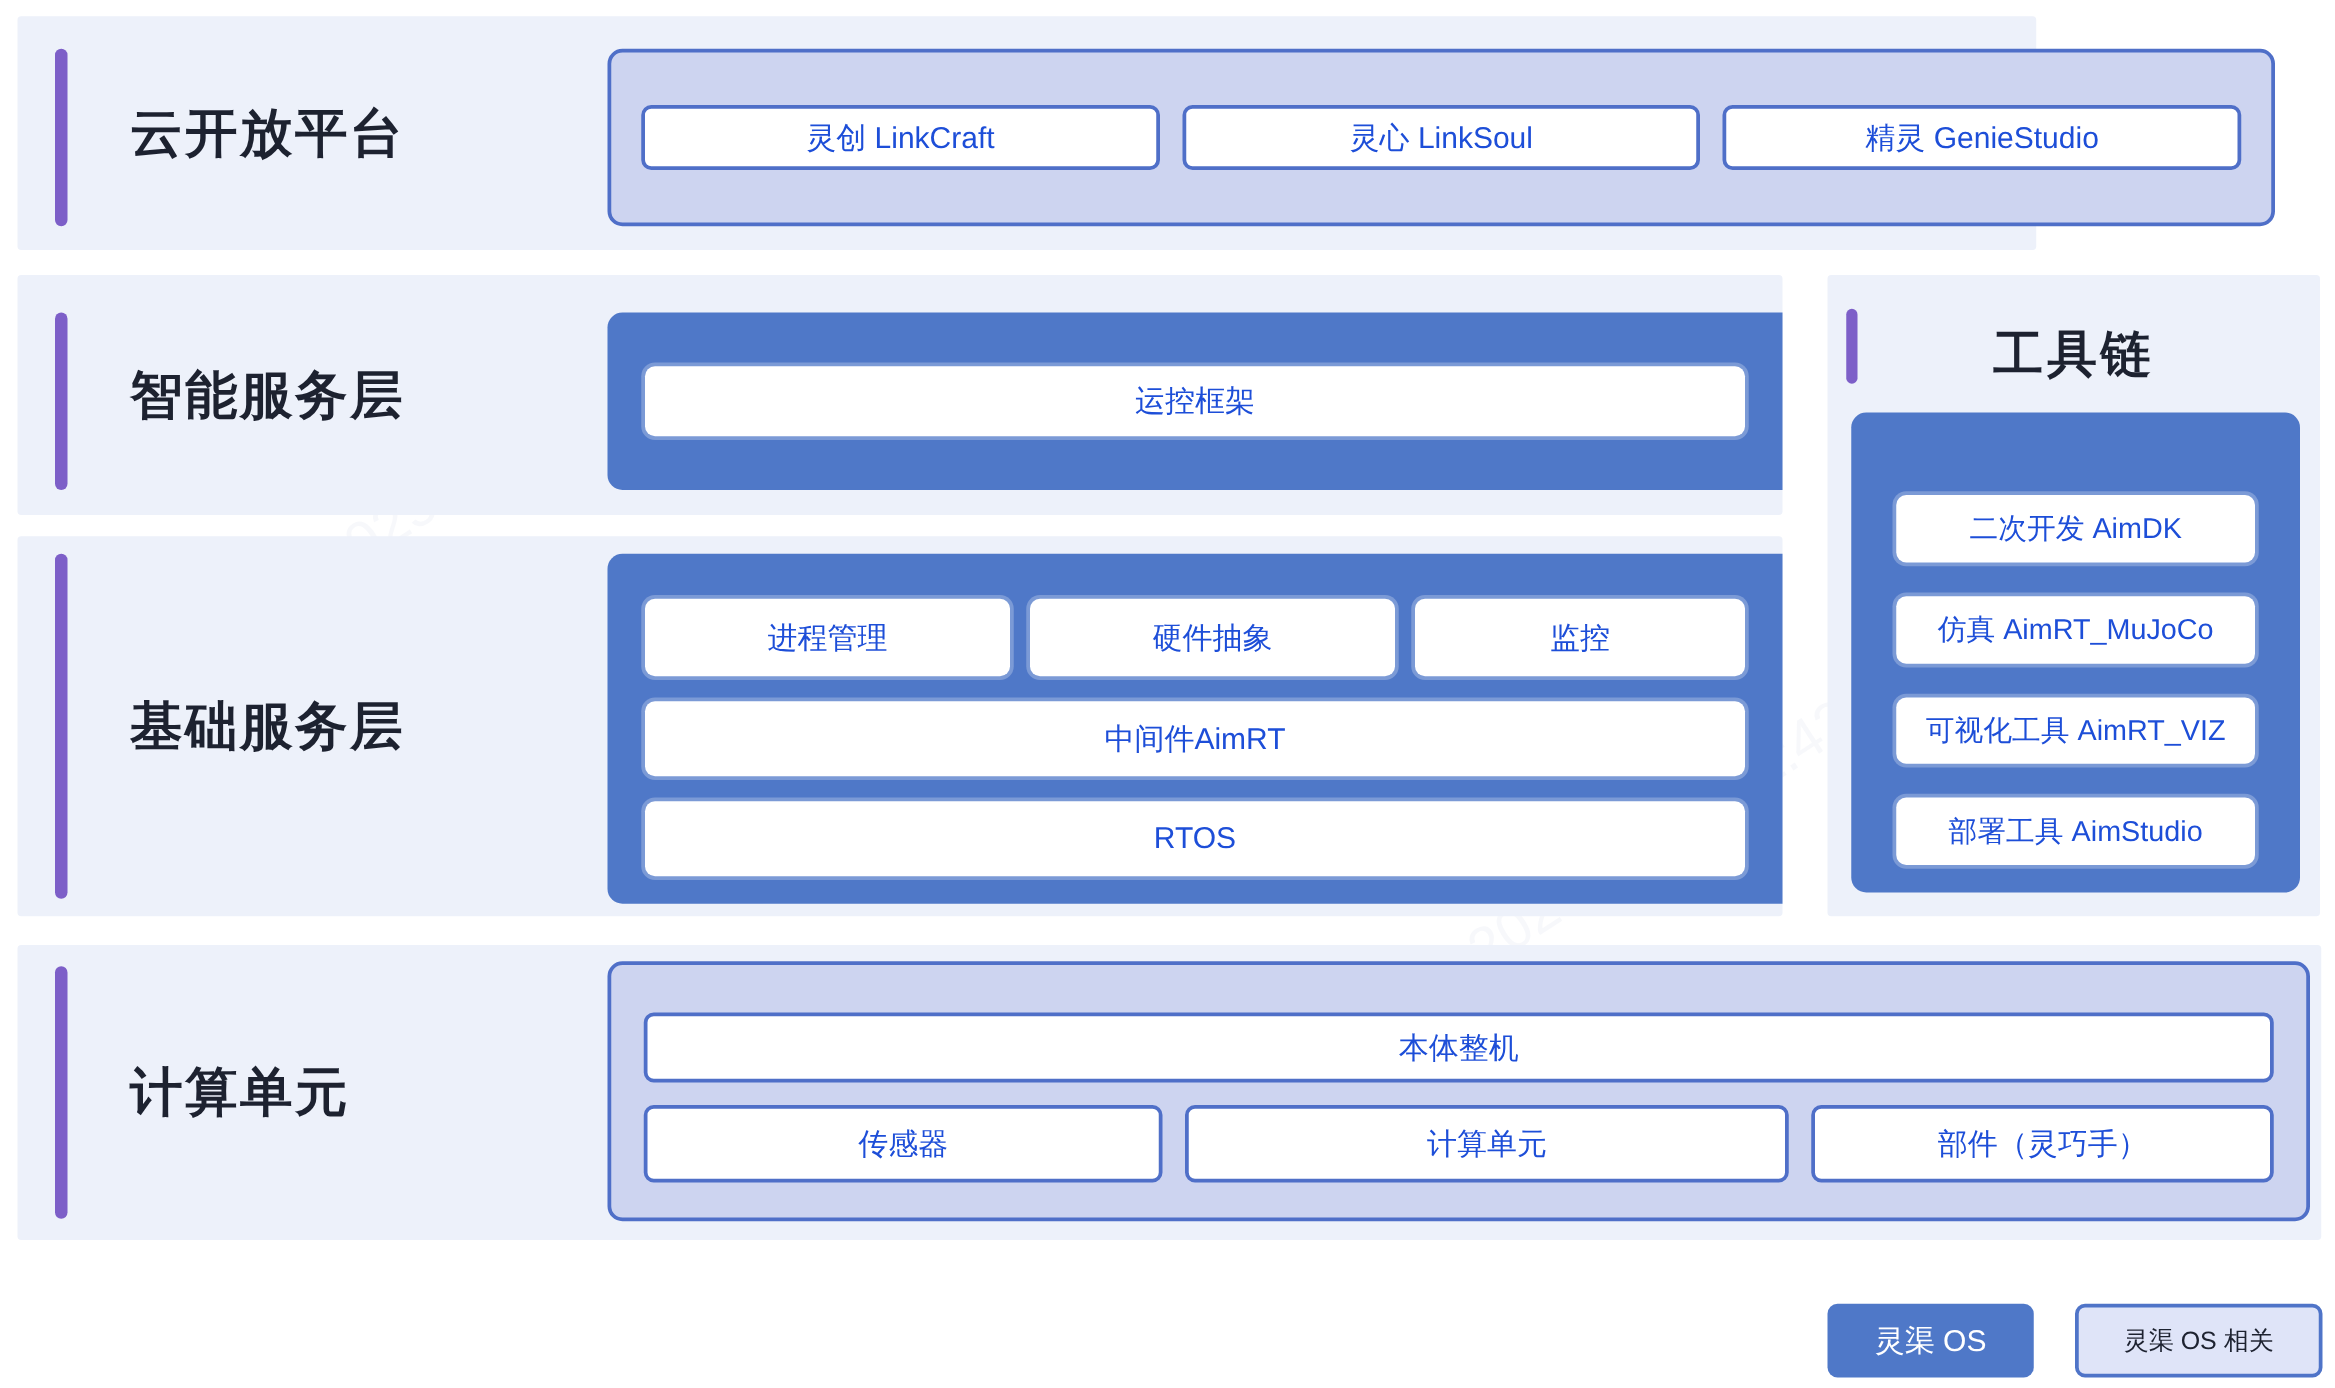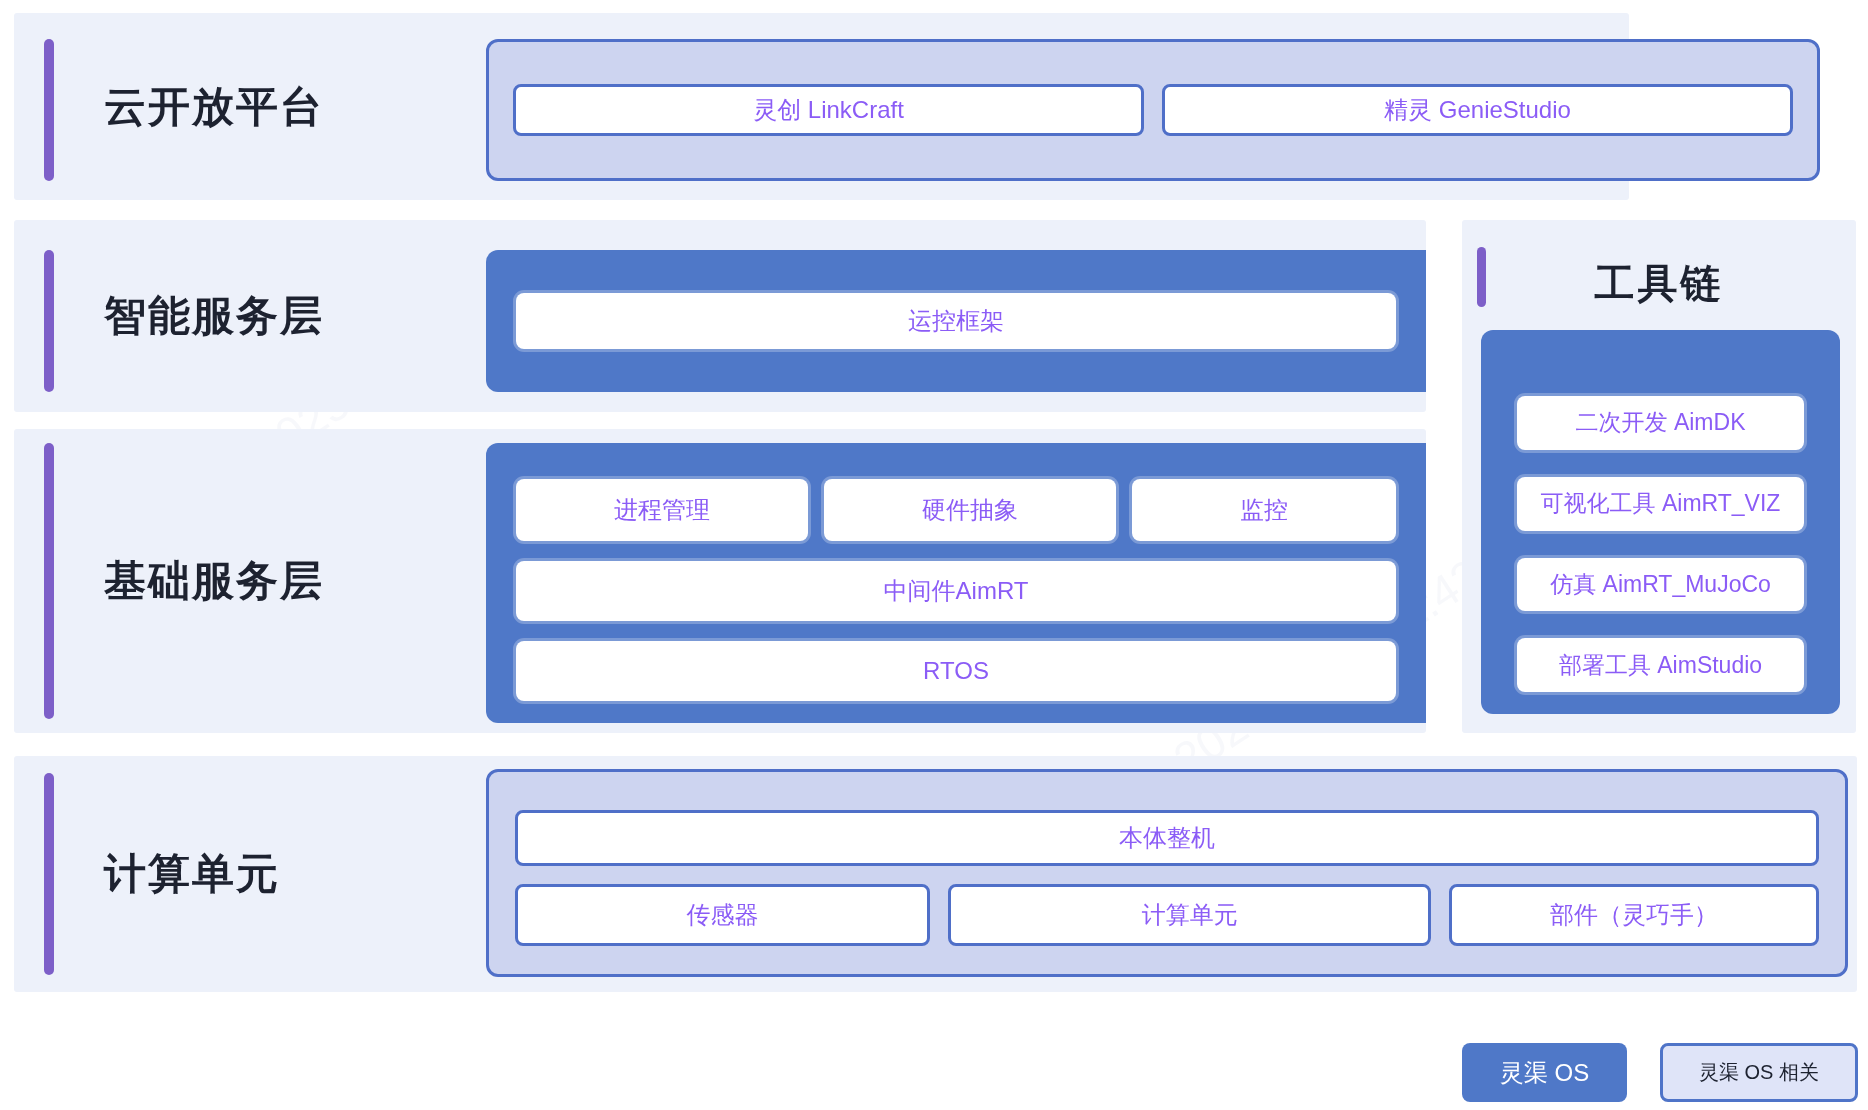--- a/index.html
+++ b/index.html
@@ -10,21 +10,21 @@
 
   .bar{position:absolute;width:10px;background:#7d5fc8;border-radius:6px;}
 
   .rowtitle{position:absolute;left:90px;top:50%;transform:translateY(-50%);
             font-size:42px;font-weight:800;color:#1d2230;letter-spacing:2px;white-space:nowrap;}
 
   .bluebox{position:absolute;background:#4f78c8;}
   .lavbox{position:absolute;background:#cdd4f0;border:3px solid #4f6fc8;border-radius:12px;box-sizing:border-box;}
 
   .wbox{background:#ffffff;border-radius:8px;display:flex;align-items:center;justify-content:center;
-        font-size:24px;color:#8b5cf6;white-space:nowrap;box-sizing:border-box;}
+        font-size:24px;color:#1d4ed8;white-space:nowrap;box-sizing:border-box;}
   .wbox.plain{box-shadow:0 0 0 3px rgba(255,255,255,0.25);}
   .wbox.bordered{border:3px solid #4f6fc8;}
 
   
   .sec-cloud{left:14px;top:13px;width:1615px;height:187px;}
   .sec-cloud .bar{left:30px;top:26px;height:142px;}
   .sec-cloud .lavbox{left:472px;top:26px;width:1334px;height:142px;
                      display:flex;align-items:center;gap:18px;padding:0 24px;}
   .sec-cloud .wbox{flex:1;height:52px;}
 
@@ -88,20 +88,21 @@
 
   <span class="wm a">2025/12/31 11:42</span>
   <span class="wm b">2025/12/31 11:42</span>
   <span class="wm c">2025/12/31 11:42</span>
 
   <div class="section sec-cloud">
     <div class="bar"></div>
     <div class="rowtitle">云开放平台</div>
     <div class="lavbox">
       <div class="wbox bordered">灵创 LinkCraft</div>
+      <div class="wbox bordered">灵心 LinkSoul</div>
       <div class="wbox bordered">精灵 GenieStudio</div>
     </div>
   </div>
 
   <div class="section sec-intel">
     <div class="bar"></div>
     <div class="rowtitle">智能服务层</div>
     <div class="bluebox">
       <div class="wbox plain">运控框架</div>
     </div>
@@ -119,22 +120,22 @@
       <div class="wbox plain wide">中间件AimRT</div>
       <div class="wbox plain wide">RTOS</div>
     </div>
   </div>
 
   <div class="section sec-tool">
     <div class="bar"></div>
     <div class="tooltitle">工具链</div>
     <div class="bluebox">
       <div class="wbox plain">二次开发 AimDK</div>
+      <div class="wbox plain">仿真 AimRT_MuJoCo</div>
       <div class="wbox plain">可视化工具 AimRT_VIZ</div>
-      <div class="wbox plain">仿真 AimRT_MuJoCo</div>
       <div class="wbox plain">部署工具 AimStudio</div>
     </div>
   </div>
 
   <div class="section sec-hw">
     <div class="bar"></div>
     <div class="rowtitle">计算单元</div>
     <div class="lavbox">
       <div class="wbox bordered full">本体整机</div>
       <div class="hw-row">

